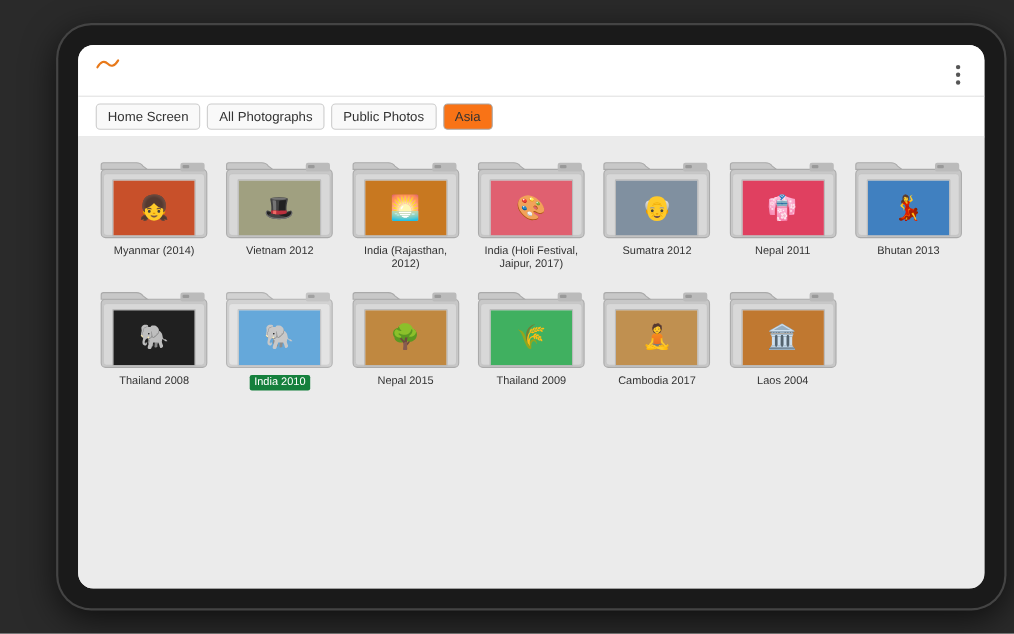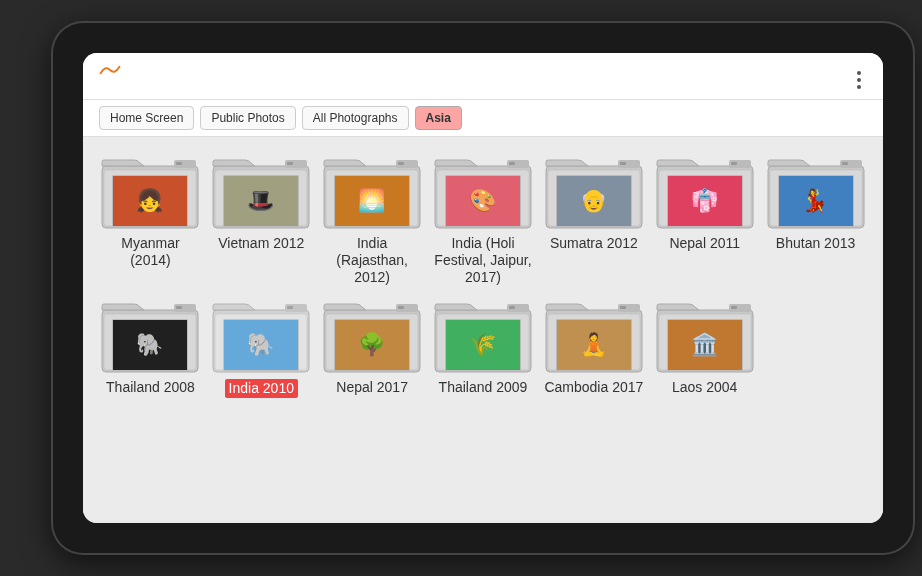--- a/index.html
+++ b/index.html
@@ -11,21 +11,21 @@
       width: 922px;
       height: 576px;
       font-family: Arial, sans-serif;
       overflow: hidden;
     }
     .tablet-outer {
       width: 860px;
       height: 530px;
       background: #1a1a1a;
       border-radius: 30px;
-      padding: 30px;
+      padding: 18px;
       box-shadow: 0 0 0 2px #444, 0 8px 32px rgba(0,0,0,0.7);
       display: flex;
       align-items: center;
       justify-content: center;
       margin-left: 44px;
     }
     .tablet-screen {
       width: 100%;
       height: 100%;
       background: #f0f0f0;
@@ -98,23 +98,23 @@
     .nav-tab {
       padding: 4px 10px;
       border: 1px solid #ccc;
       border-radius: 4px;
       font-size: 12px;
       color: #333;
       background: #f9f9f9;
       cursor: pointer;
     }
     .nav-tab.active {
-      background: #fca5a5;
+      background: #f97316;
       border-color: #aaa;
-      font-weight: 700;
+      font-weight: 400;
     }
     .content {
       flex: 1;
       overflow-y: auto;
       padding: 14px 16px;
       background: #ebebeb;
     }
     .folder-grid {
       display: grid;
       grid-template-columns: repeat(7, 1fr);
@@ -139,21 +139,21 @@
       position: absolute;
       bottom: 6px;
       left: 12px;
       width: 76px;
       height: 52px;
       border-radius: 1px;
       overflow: hidden;
       border: 1px solid #bbb;
     }
     .folder-label {
-      font-size: 14px;
+      font-size: 10px;
       color: #333;
       text-align: center;
       margin-top: 2px;
       max-width: 100px;
       line-height: 1.2;
     }
     
     .photo-placeholder {
       width: 100%;
       height: 100%;
@@ -161,21 +161,21 @@
       align-items: center;
       justify-content: center;
       font-size: 18px;
     }
 
     
     .folder-item.selected .folder-wrapper {
       filter: brightness(1.05);
     }
     .folder-item.selected .folder-label {
-      background: #ef4444;
+      background: #15803d;
       color: #fff;
       padding: 1px 4px;
       border-radius: 2px;
       text-align: right;
     }
   </style>
 </head>
 <body>
 
 <div class="tablet-outer">
@@ -197,22 +197,22 @@
       <div class="more-icon">
         <div class="more-dot"></div>
         <div class="more-dot"></div>
         <div class="more-dot"></div>
       </div>
     </div>
 
     <div class="nav-bar">
 
     <div class="nav-tab">Home Screen</div>
+        <div class="nav-tab">All Photographs</div>
         <div class="nav-tab">Public Photos</div>
-        <div class="nav-tab">All Photographs</div>
         <div class="nav-tab active">Asia</div>
       </div>
 
     <div class="content">
       <div class="folder-grid" id="row1">
           <div class="folder-item">
             <div class="folder-wrapper"><svg viewBox="0 0 100 80" class="folder-svg" xmlns="http://www.w3.org/2000/svg">
 
     <rect x="2" y="14" width="96" height="62" rx="4" fill="#c8c8c8" stroke="#aaa" stroke-width="1"></rect>
 
@@ -364,21 +364,21 @@
 
     <path d="M2,14 L2,10 Q2,8 4,8 L34,8 Q38,8 40,11 L44,14 Z" fill="#c8c8c8" stroke="#aaa" stroke-width="1"></path>
 
     <rect x="4" y="18" width="92" height="56" rx="3" fill="#d8d8d8" stroke="#bbb" stroke-width="0.5"></rect>
 
     <rect x="74" y="8" width="22" height="8" rx="2" fill="#bbb"></rect>
     <rect x="76" y="10" width="6" height="3" rx="1" fill="#999"></rect>
   </svg><div class="folder-photo">
                 <div class="photo-placeholder" style="background:#c08840; font-size:22px;">🌳</div>
               </div></div>
-            <div class="folder-label">Nepal 2017</div>
+            <div class="folder-label">Nepal 2015</div>
           </div>
           <div class="folder-item">
             <div class="folder-wrapper"><svg viewBox="0 0 100 80" class="folder-svg" xmlns="http://www.w3.org/2000/svg">
 
     <rect x="2" y="14" width="96" height="62" rx="4" fill="#c8c8c8" stroke="#aaa" stroke-width="1"></rect>
 
     <path d="M2,14 L2,10 Q2,8 4,8 L34,8 Q38,8 40,11 L44,14 Z" fill="#c8c8c8" stroke="#aaa" stroke-width="1"></path>
 
     <rect x="4" y="18" width="92" height="56" rx="3" fill="#d8d8d8" stroke="#bbb" stroke-width="0.5"></rect>
 

